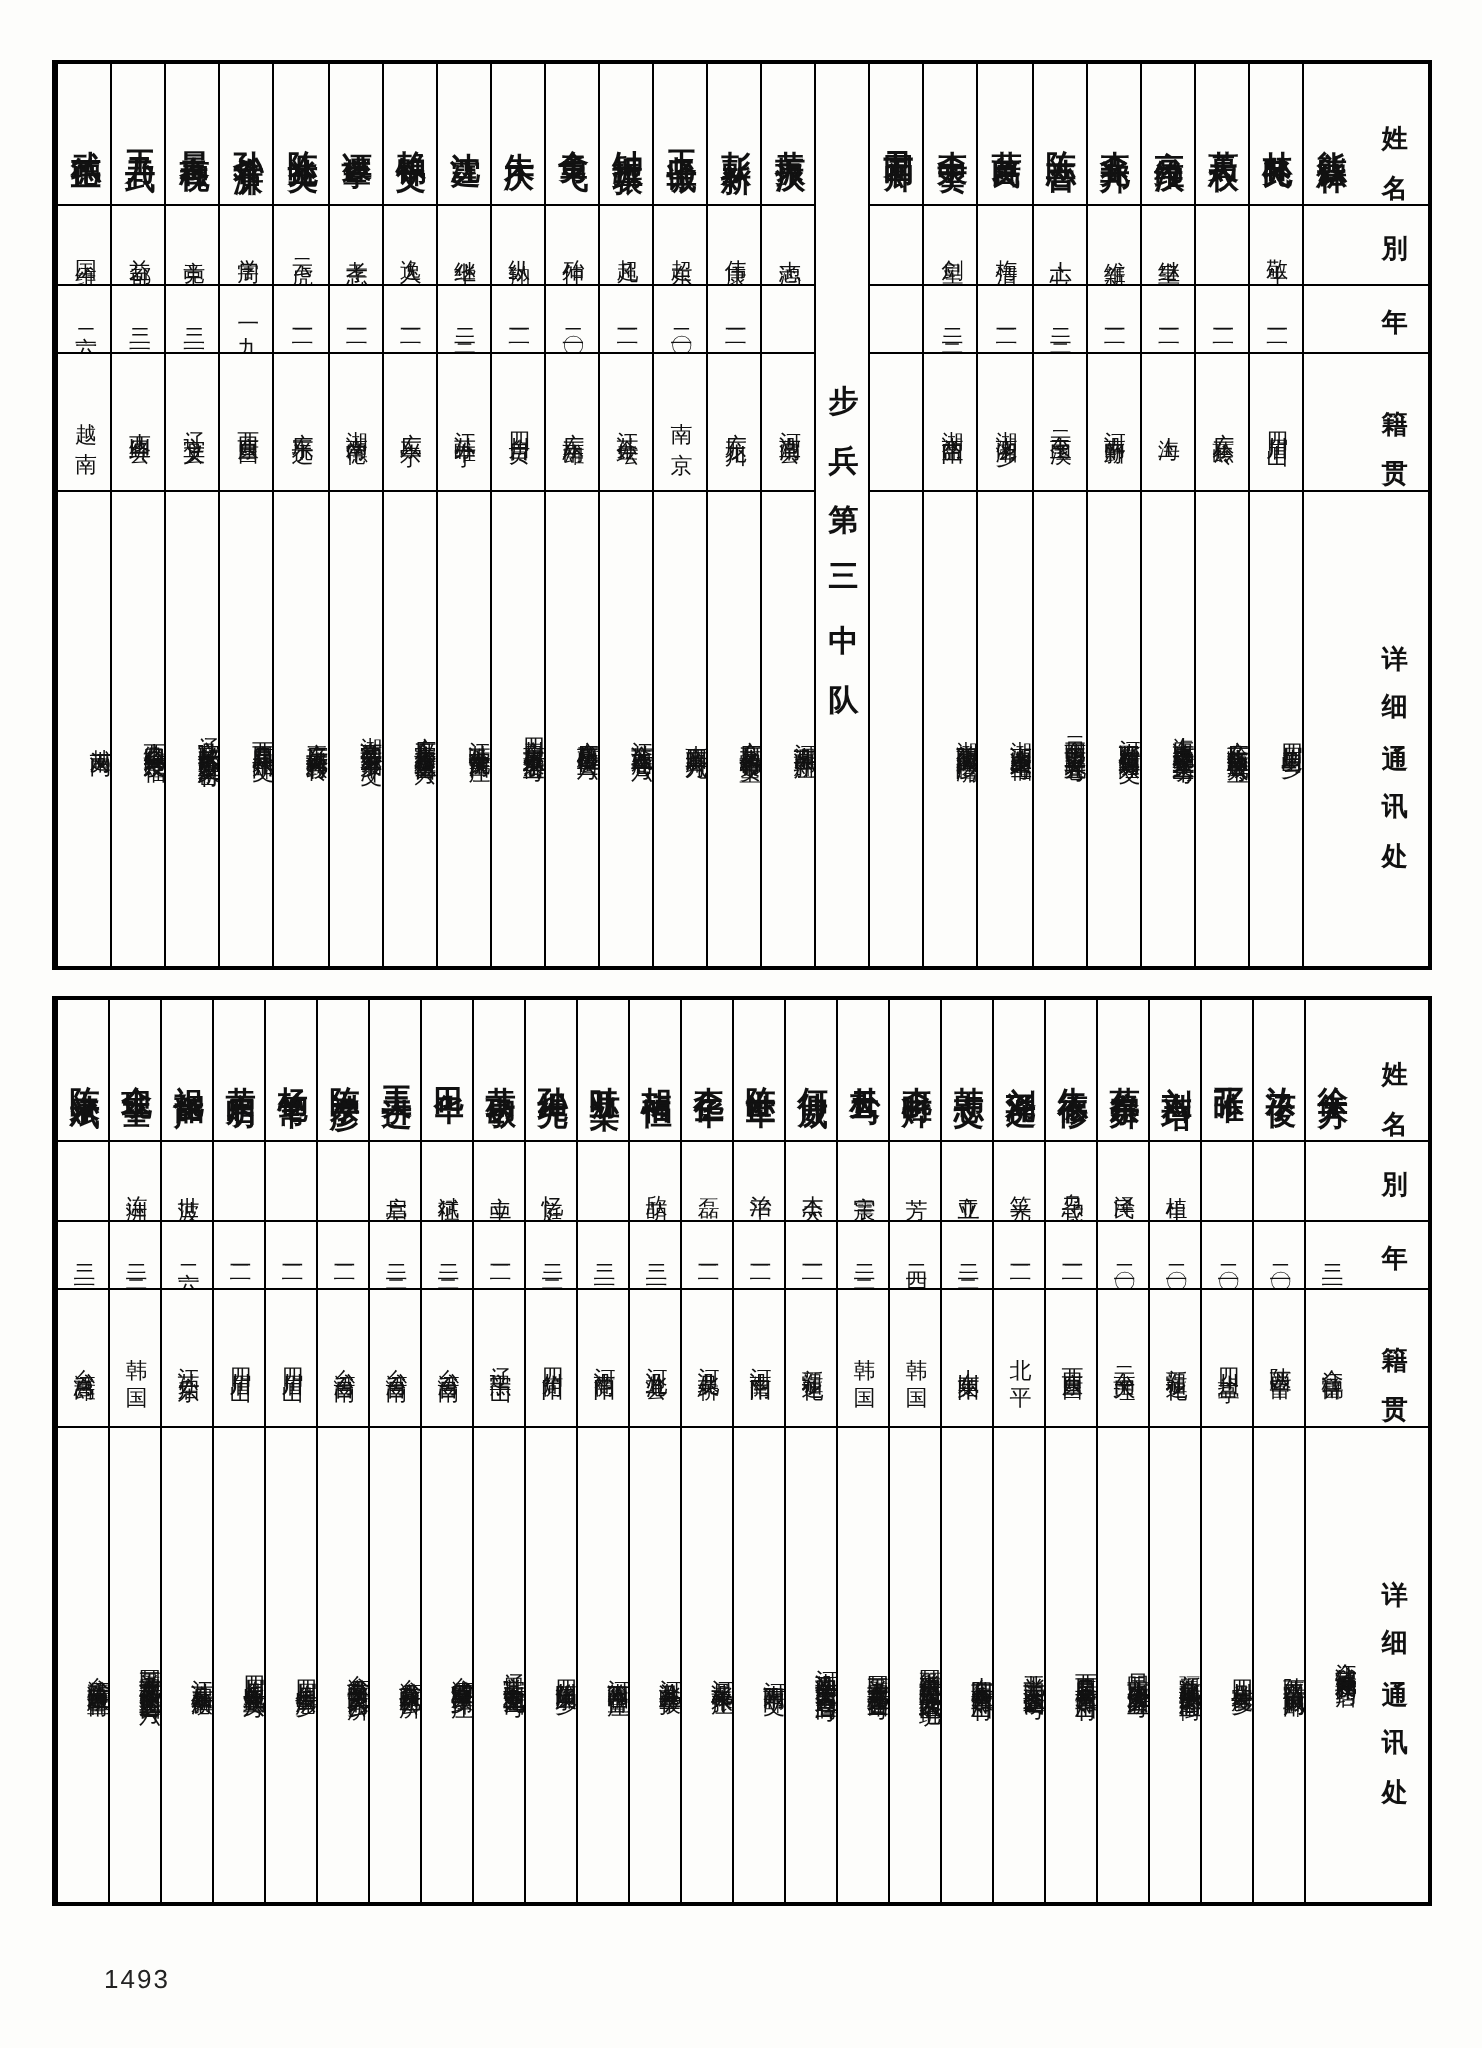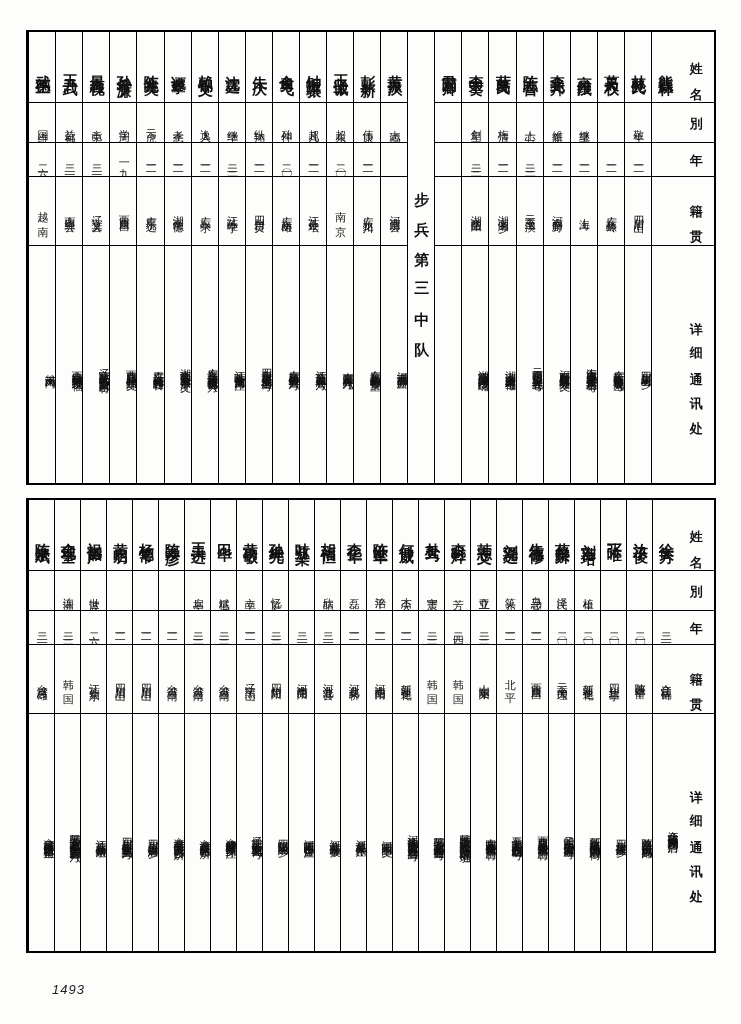--- a/index.html
+++ b/index.html
@@ -97,21 +97,20 @@
   }
 
   .page-number {
     position: absolute;
     left: 52px;
     top: 982px;
     font-size: 13px;
     font-family: "Liberation Sans", sans-serif;
     letter-spacing: 1px;
     color: #222;
-    font-style: italic;
   }
 </style>
 </head>
 <body>
 
 <div class="page">
 
   <div class="roster" id="roster-top">
       <div class="col header-col">
         <div class="cell r-name">姓　名</div>

